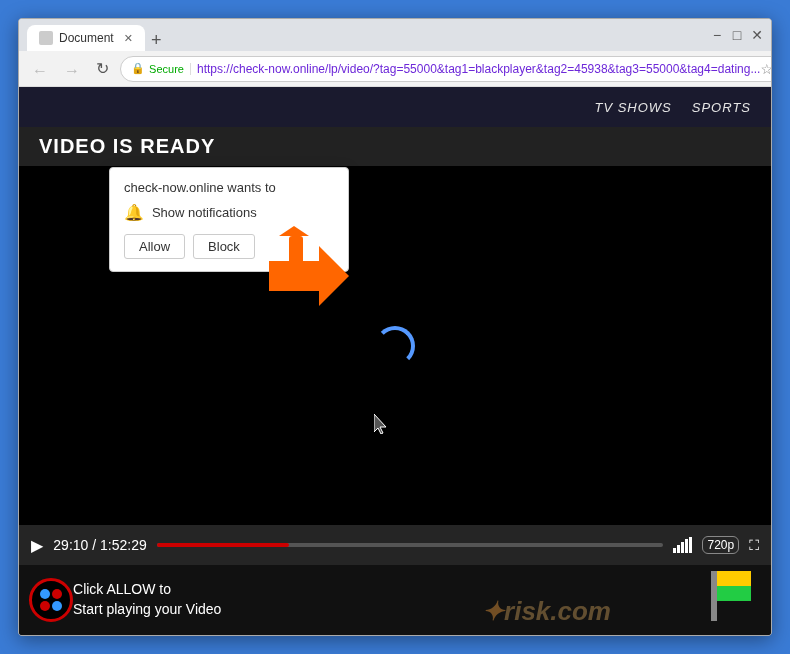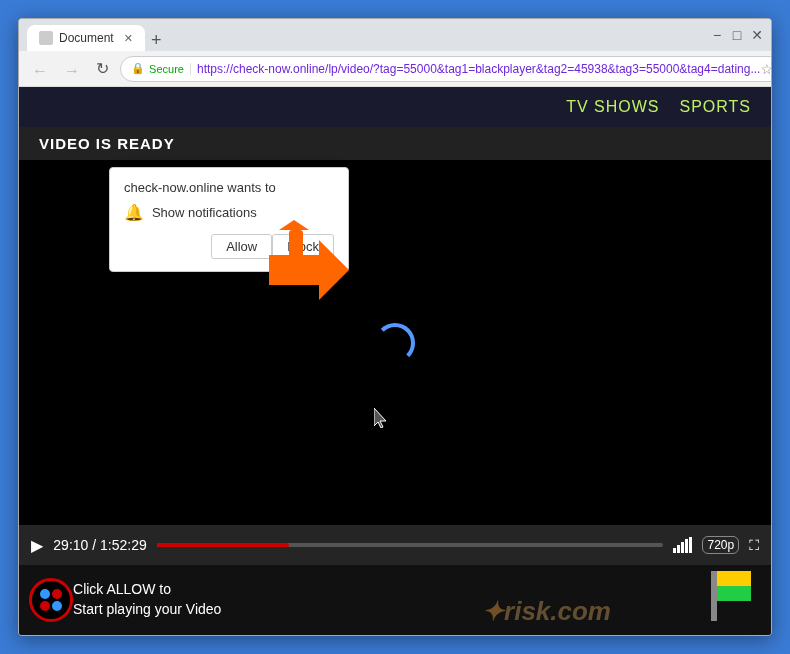--- a/index.html
+++ b/index.html
@@ -142,31 +142,32 @@
     .site-nav {
       background: #1a1a2e;
       display: flex;
       align-items: center;
       padding: 0 20px;
       height: 40px;
       gap: 20px;
     }
     .site-nav-spacer { flex: 1; }
     .site-nav-item {
-      color: #bef264;
-      font-size: 16px;
+      color: #e5e5e5;
+      font-size: 13px;
       letter-spacing: 1px;
       cursor: pointer;
+      font-style: italic;
     }
 
     
     .video-title-bar {
       background: #222;
       color: #fff;
-      font-size: 15px;
+      font-size: 20px;
       font-weight: bold;
       padding: 8px 20px;
       letter-spacing: 1px;
     }
 
     
     .video-area {
       flex: 1;
       background: #000;
       position: relative;
@@ -330,21 +331,22 @@
     .bell-icon {
       font-size: 16px;
       color: #555;
     }
     .popup-row-text {
       font-size: 13px;
       color: #333;
     }
     .popup-buttons {
       display: flex;
-      justify-content: flex-end;
+      justify-content: flex-start;
+      gap: 8px;
     }
     .btn-allow {
       background: #fff;
       border: 1px solid #ccc;
       border-radius: 3px;
       padding: 4px 14px;
       font-size: 13px;
       color: #333;
       cursor: pointer;
     }

